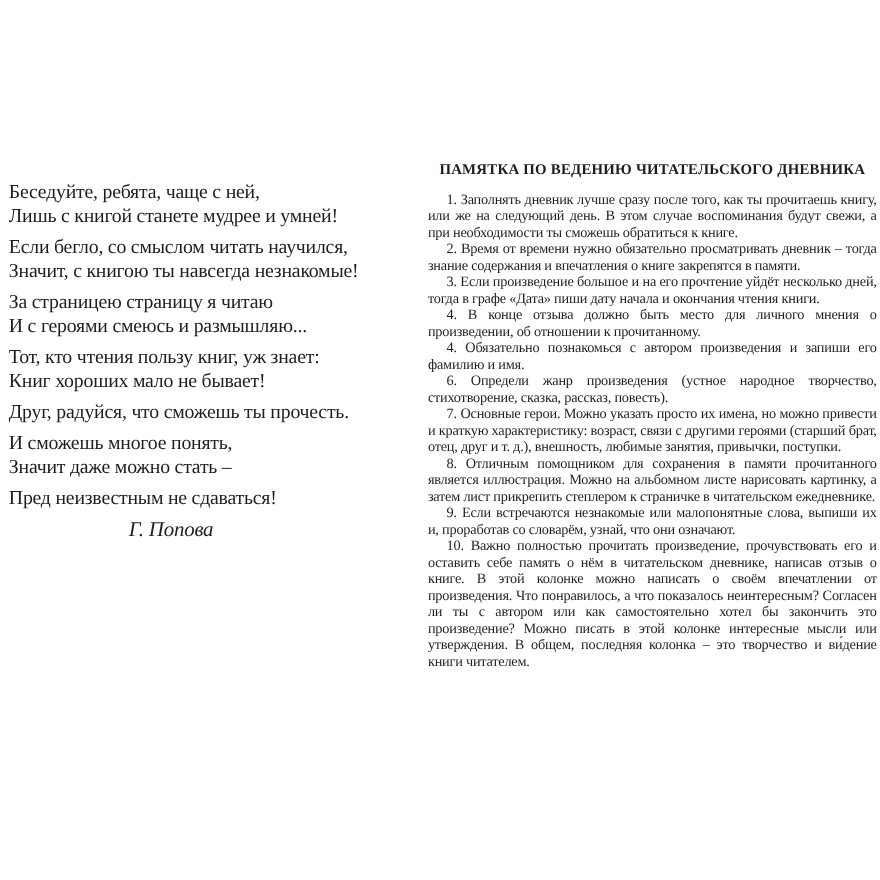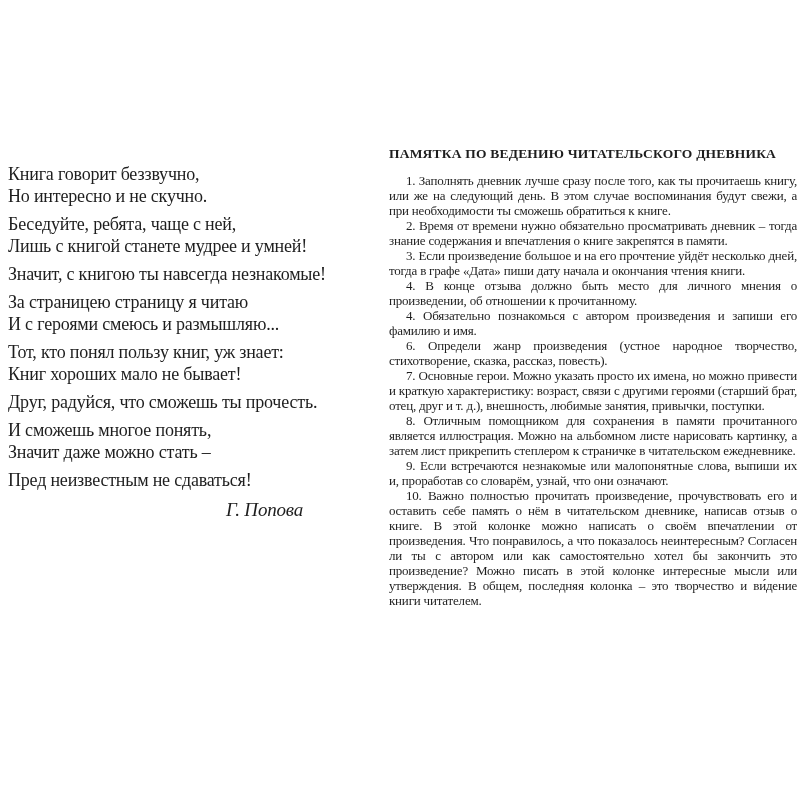--- a/index.html
+++ b/index.html
@@ -28,68 +28,66 @@
   .poem .stanza {
     margin: 0 0 6px 0;
   }
   .poem .line {
     display: block;
     white-space: nowrap;
   }
   .poem-author {
     margin-top: 8px;
     padding-right: 50px;
-    text-align: right;
+    text-align: center;
     font-style: italic;
     font-size: 19px;
   }
   
   .memo {
     position: absolute;
     left: 389px;
     top: 146px;
     width: 408px;
     font-size: 13px;
     line-height: 15px;
     letter-spacing: -0.2px;
     text-align: justify;
   }
   .memo-title {
     margin: 0 0 11px 0;
     font-size: 13.5px;
     font-weight: bold;
+    text-align: center;
     letter-spacing: 0.2px;
     line-height: 16px;
   }
   .memo-item {
     margin: 0;
     text-indent: 17px;
   }
 </style>
 </head>
 <body>
 
 <div class="poem">
   <p class="stanza">
-    <span class="line">Книга говорит беззвучно,</span>
-    <span class="line">Но интересно и не скучно.</span>
-  </p>
-  <p class="stanza">
     <span class="line">Беседуйте, ребята, чаще с ней,</span>
     <span class="line">Лишь с книгой станете мудрее и умней!</span>
   </p>
   <p class="stanza">
+    <span class="line">Если бегло, со смыслом читать научился,</span>
     <span class="line">Значит, с книгою ты навсегда незнакомые!</span>
   </p>
   <p class="stanza">
     <span class="line">За страницею страницу я читаю</span>
     <span class="line">И с героями смеюсь и размышляю...</span>
   </p>
   <p class="stanza">
-    <span class="line">Тот, кто понял пользу книг, уж знает:</span>
+    <span class="line">Тот, кто чтения пользу книг, уж знает:</span>
     <span class="line">Книг хороших мало не бывает!</span>
   </p>
   <p class="stanza">
     <span class="line">Друг, радуйся, что сможешь ты прочесть.</span>
   </p>
   <p class="stanza">
     <span class="line">И сможешь многое понять,</span>
     <span class="line">Значит даже можно стать –</span>
   </p>
   <p class="stanza">

